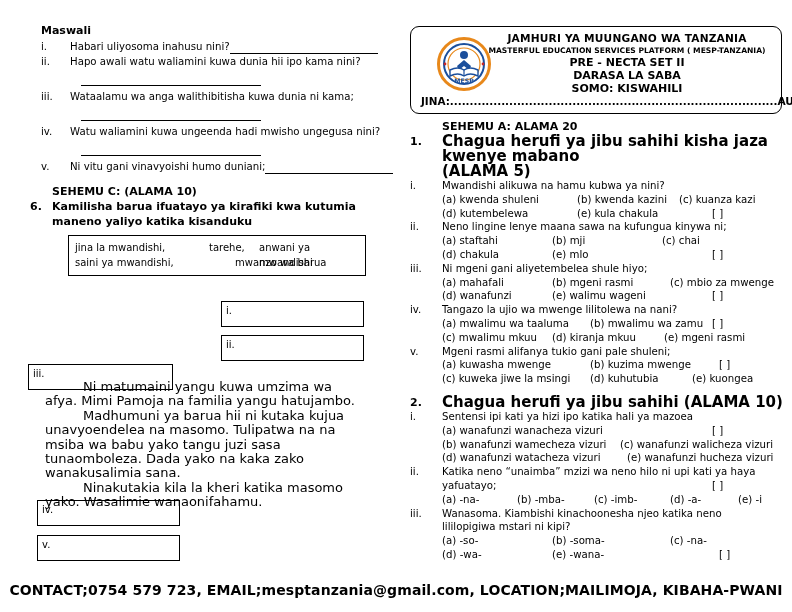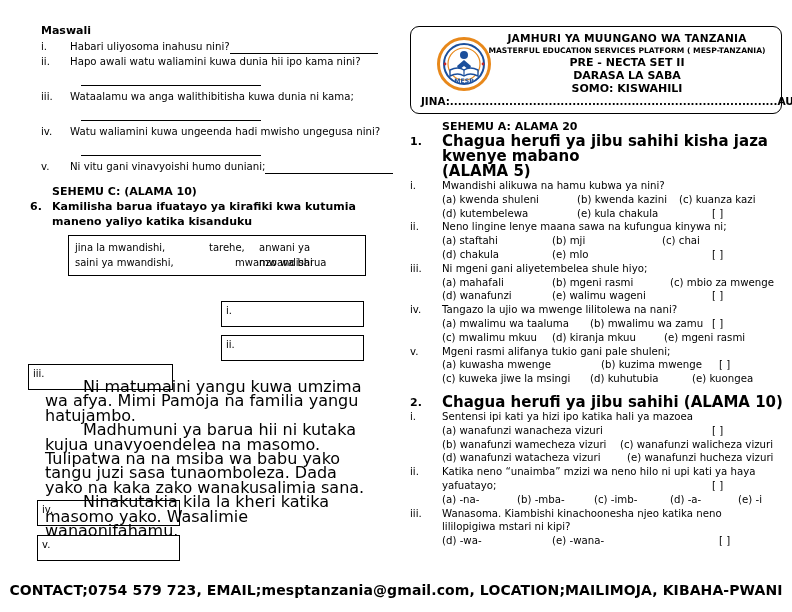--- a/index.html
+++ b/index.html
@@ -110,21 +110,21 @@
     position: absolute;
     background: #fff;
   }
 
   
   .letter {
     position: absolute;
     left: 45px;
     top: 380px;
     width: 320px;
-    font-size: 16px;
+    font-size: 13px;
     line-height: 14.4px;
     text-align: left;
   }
   .letter p { margin: 0; text-indent: 38px; }
 
   
   .headbox {
     border: 1px solid #000;
     border-radius: 9px;
     width: 372px;
@@ -392,21 +392,21 @@
         </div>
       </div>
     </div>
 
     <div class="irow">
       <div class="rn">v.</div>
       <div class="rb">
         <div>Mgeni rasmi alifanya tukio gani pale shuleni;</div>
         <div class="optline">
           <span style="left:0px">(a) kuwasha mwenge</span>
-          <span style="left:159px">(b) kuzima mwenge</span>
+          <span style="left:148px">(b) kuzima mwenge</span>
           <span style="left:277px">[        ]</span>
         </div>
         <div class="optline">
           <span style="left:0px">(c) kuweka jiwe la msingi</span>
           <span style="left:148px">(d) kuhutubia</span>
           <span style="left:250px">(e) kuongea</span>
         </div>
       </div>
     </div>
 
@@ -453,20 +453,25 @@
         </div>
       </div>
     </div>
 
     <div class="irow">
       <div class="rn">iii.</div>
       <div class="rb">
         <div><span class="u">Wanasoma</span><span>. Kiambishi kinachoonesha njeo katika neno</span></div>
         <div>lililopigiwa mstari ni kipi?</div>
         <div class="optline">
+          <span style="left:0px">(a) -so-</span>
+          <span style="left:110px">(b) -soma-</span>
+          <span style="left:228px">(c) -na-</span>
+        </div>
+        <div class="optline">
           <span style="left:0px">(d) -wa-</span>
           <span style="left:110px">(e) -wana-</span>
           <span style="left:277px">[        ]</span>
         </div>
       </div>
     </div>
 
   </div>
 
   <div class="footer">CONTACT;0754 579 723,   EMAIL;mesptanzania@gmail.com,  LOCATION;MAILIMOJA, KIBAHA-PWANI</div>

